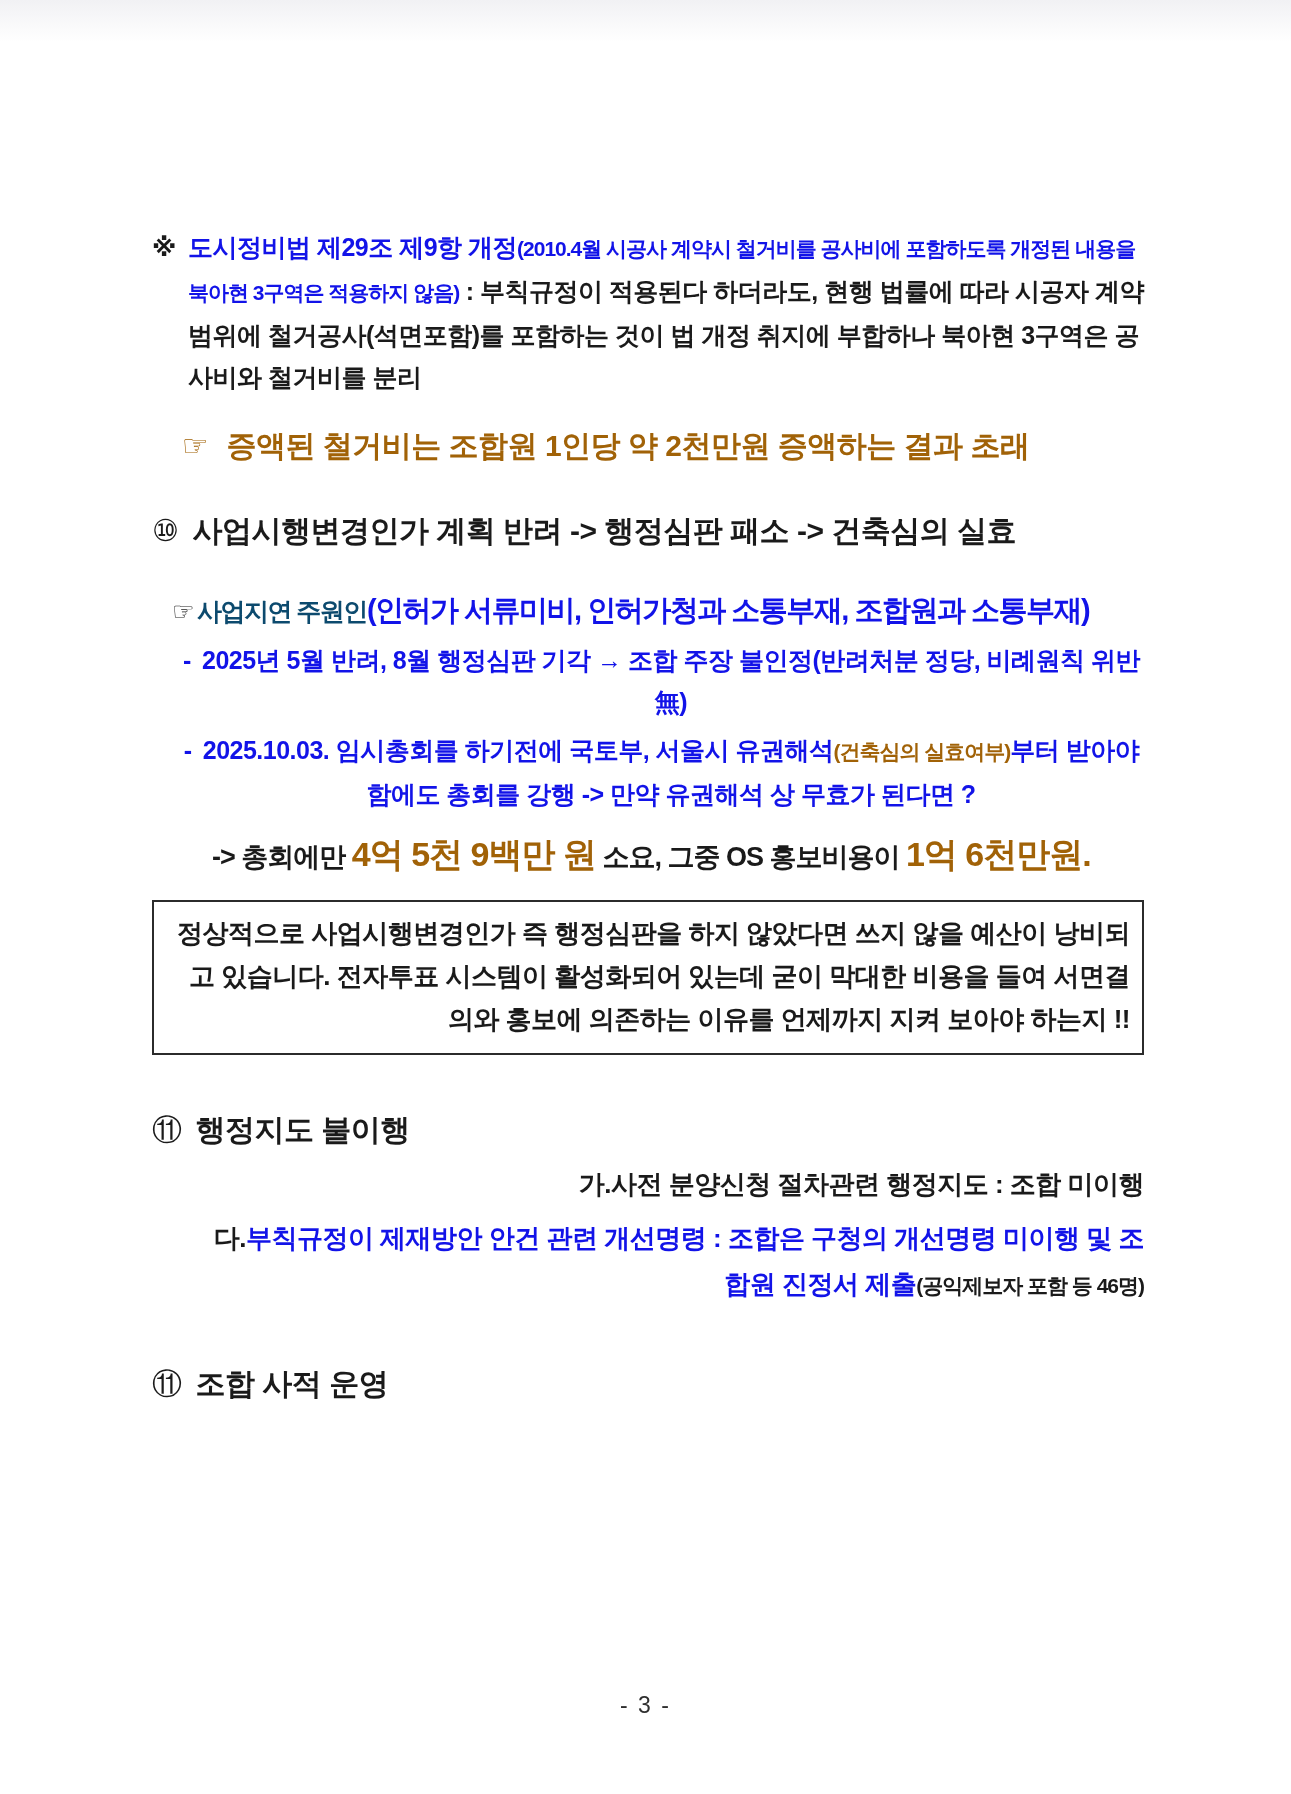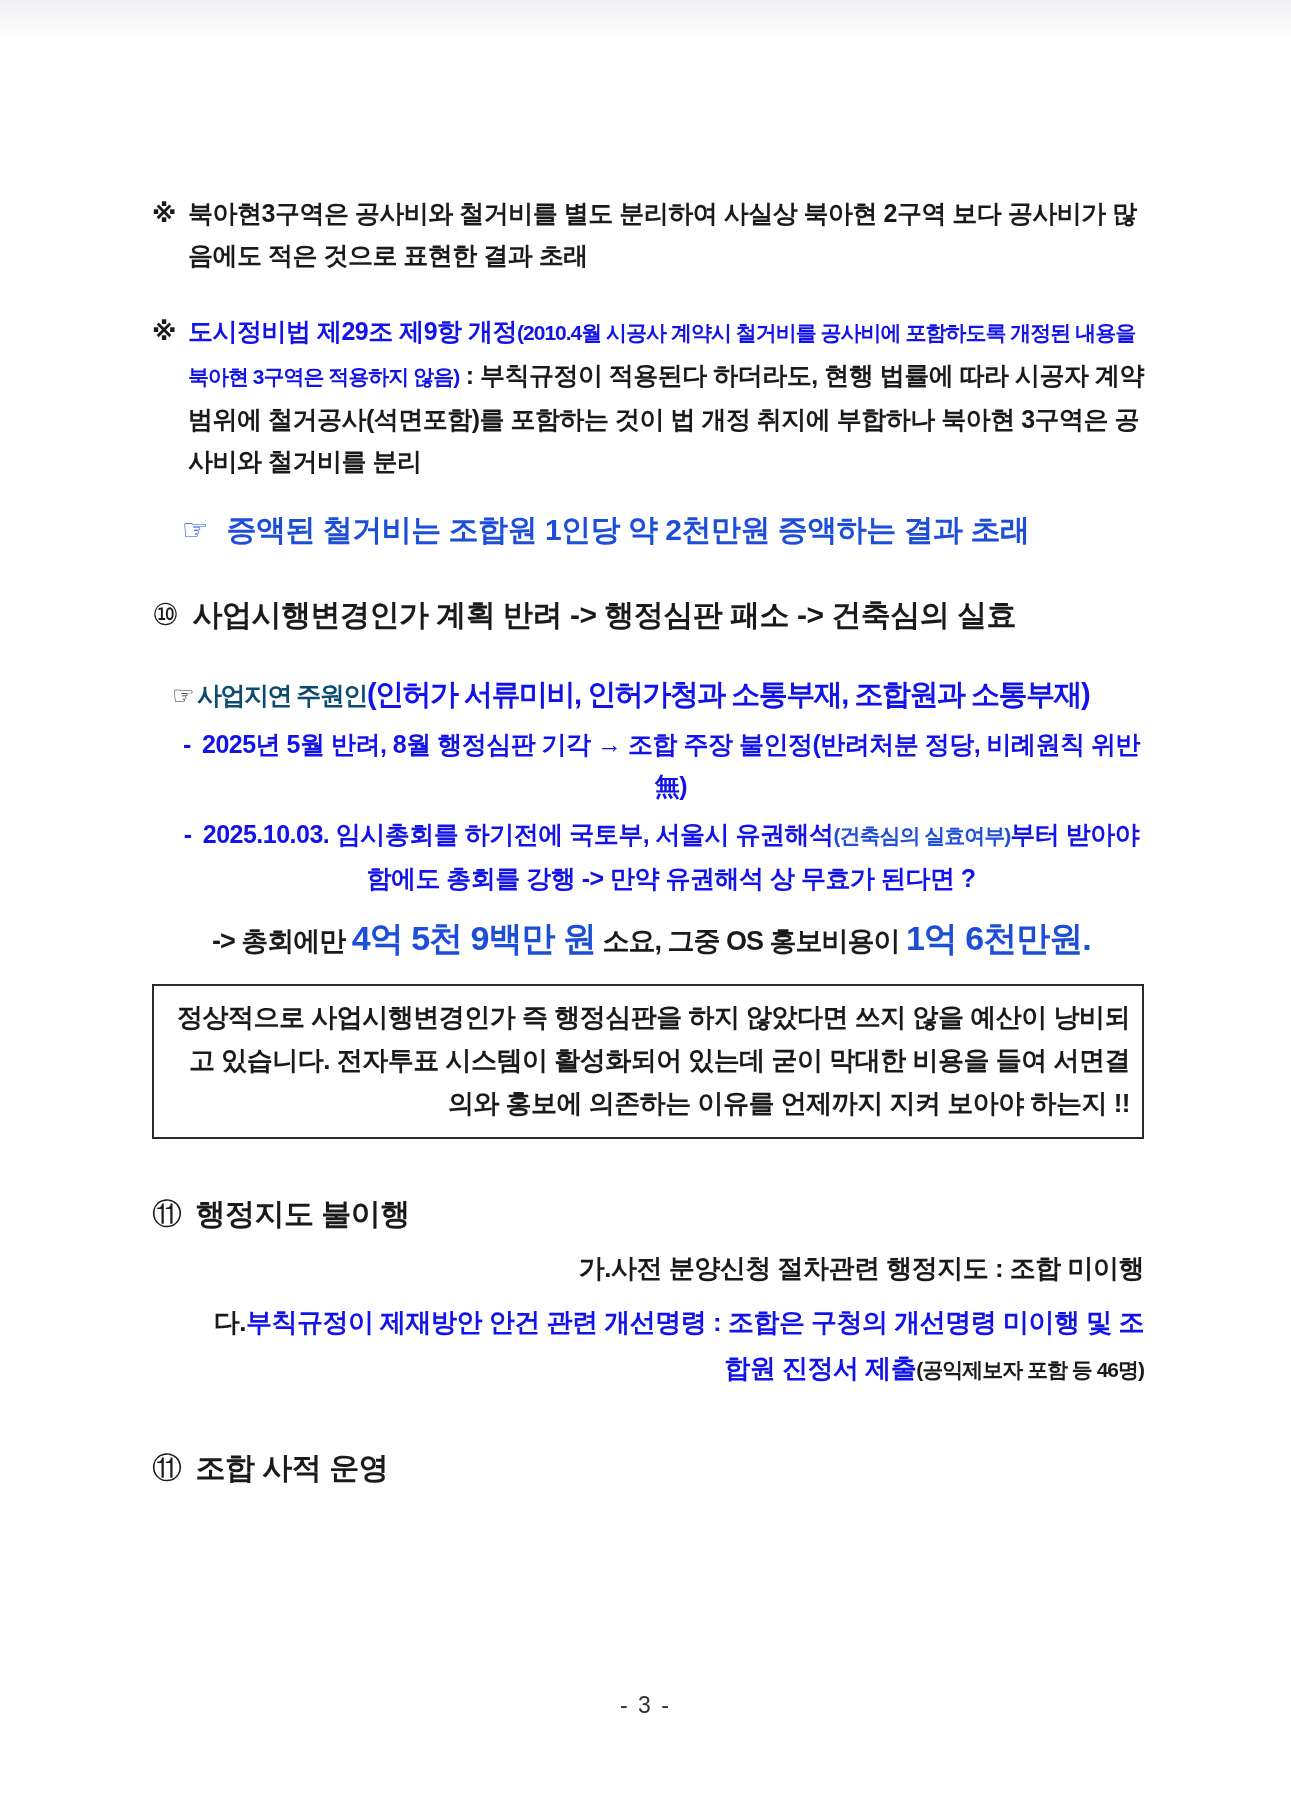--- a/index.html
+++ b/index.html
@@ -26,21 +26,21 @@
     left: 152px;
     top: 192px;
     width: 992px;
   }
   .para { margin: 0; }
   .hang { padding-left: 36px; text-indent: -36px; }
   .hang2 { padding-left: 30px; text-indent: -30px; }
   .hang3 { padding-left: 46px; text-indent: -46px; }
   .body-txt { font-size: 25px; line-height: 42px; letter-spacing: -0.5px; }
   .blue  { color: #1213e8; }
-  .red   { color: #1d4ed8; }
+  .red   { color: #a16207; }
   .navy  { color: #0c4a6e; }
   .black { color: #1a1a1a; }
   .small { font-size: 21px; letter-spacing: -1px; }
   .marker { display: inline-block; width: 36px; text-indent: 0; }
 
   .red-pointer {
     margin: 26px 0 0 30px;
     font-size: 30px;
     line-height: 44px;
     letter-spacing: -0.5px;
@@ -102,21 +102,20 @@
     color: #2f2f2f;
     letter-spacing: 2px;
   }
 </style>
 </head>
 <body>
 
 <div class="page">
   <div class="content">
 
-    <p class="para hang body-txt black"><span class="marker">※</span><span>북아현3구역은 공사비와 철거비를 별도 분리하여 사실상 북아현 2구역 보다 공사비가 많음에도 적은 것으로 표현한 결과 초래</span></p>
 
     <p class="para hang body-txt gap-md"><span class="marker">※</span><span class="blue">도시정비법 제29조 제9항 개정</span><span class="blue small">(2010.4월 시공사 계약시 철거비를 공사비에 포함하도록 개정된 내용을 북아현 3구역은 적용하지 않음)</span><span class="black"> : 부칙규정이 적용된다 하더라도, 현행 법률에 따라 시공자 계약범위에 철거공사(석면포함)를 포함하는 것이 법 개정 취지에 부합하나 북아현 3구역은 공사비와 철거비를 분리</span></p>
 
     <p class="para red-pointer red"><span class="hand">☞</span><span>증액된 철거비는 조합원 1인당 약 2천만원 증액하는 결과 초래</span></p>
 
     <p class="para section-head black"><span class="num">⑩</span><span>사업시행변경인가 계획 반려 -&gt; 행정심판 패소 -&gt; 건축심의 실효</span></p>
 
     <p class="para delay-line"><span class="hand">☞</span><span class="navy">사업지연 주원인</span><span class="blue causes">(인허가 서류미비, 인허가청과 소통부재, 조합원과 소통부재)</span></p>
 
     <p class="para bullet hang2 body-txt blue"><span class="dash">-</span><span>2025년 5월 반려, 8월 행정심판 기각 → 조합 주장 불인정(반려처분 정당, 비례원칙 위반 無)</span></p>

